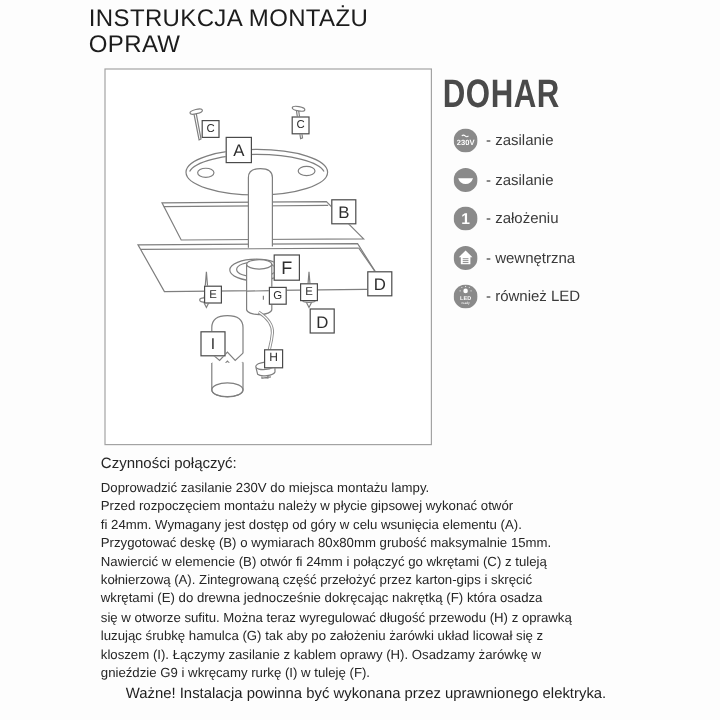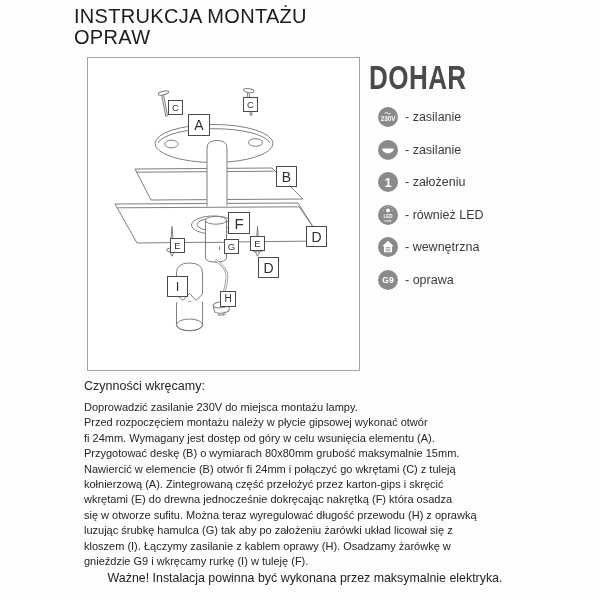--- a/index.html
+++ b/index.html
@@ -181,52 +181,45 @@
     <svg class="ficon" viewBox="0 0 20 20">
       <circle cx="10" cy="10" r="10" fill="#8a8a8a"></circle>
       <text x="10" y="14.8" text-anchor="middle" font-size="13" font-weight="bold" fill="#fff" font-family="Liberation Sans,sans-serif">1</text>
     </svg>
     <span class="flabel">- założeniu</span>
   </div>
 
   <div class="feat">
     <svg class="ficon" viewBox="0 0 20 20">
       <circle cx="10" cy="10" r="10" fill="#8a8a8a"></circle>
+      <path d="M10,3.8 L4.3,9.3 H6 V15.2 H14 V9.3 H15.7 Z" fill="#fff"></path>
+      <path d="M7.6,10.6 H12.4 M7.6,12.2 H12.4 M7.6,13.8 H12.4" stroke="#8a8a8a" stroke-width="0.8"></path>
+    </svg>
+    <span class="flabel">- wewnętrzna</span>
+  </div>
+
+  <div class="feat">
+    <svg class="ficon" viewBox="0 0 20 20">
+      <circle cx="10" cy="10" r="10" fill="#8a8a8a"></circle>
       <circle cx="10" cy="5.4" r="1.9" fill="#fff"></circle>
       <path d="M10,2.2 V1.3 M5.9,5.4 H5 M14.1,5.4 H15 M7.2,2.9 L6.5,2.2 M12.8,2.9 L13.5,2.2" stroke="#fff" stroke-width="0.7"></path>
       <text x="10" y="13" text-anchor="middle" font-size="4.6" font-weight="bold" fill="#fff" font-family="Liberation Sans,sans-serif">LED</text>
       <text x="10" y="16.6" text-anchor="middle" font-size="2.8" fill="#fff" font-family="Liberation Sans,sans-serif">ready</text>
     </svg>
     <span class="flabel">- również LED</span>
   </div>
 
-  <div class="feat">
-    <svg class="ficon" viewBox="0 0 20 20">
-      <circle cx="10" cy="10" r="10" fill="#8a8a8a"></circle>
-      <path d="M10,3.8 L4.3,9.3 H6 V15.2 H14 V9.3 H15.7 Z" fill="#fff"></path>
-      <path d="M7.6,10.6 H12.4 M7.6,12.2 H12.4 M7.6,13.8 H12.4" stroke="#8a8a8a" stroke-width="0.8"></path>
-    </svg>
-    <span class="flabel">- wewnętrzna</span>
-  </div>
-
-  <div class="feat">
-    <svg class="ficon" viewBox="0 0 20 20">
-      <circle cx="10" cy="10" r="10" fill="#8a8a8a"></circle>
-      <text x="10" y="13.2" text-anchor="middle" font-size="8.5" font-weight="bold" fill="#fff" font-family="Liberation Sans,sans-serif">G9</text>
-    </svg>
-    <span class="flabel">- oprawa</span>
-  </div>
 
 </div>
 
-<div class="abs" id="instr-heading">Czynności wkręcamy:</div>
+<div class="abs" id="instr-heading">Czynności połączyć:</div>
 <div class="abs" id="instr-body">Doprowadzić zasilanie 230V do miejsca montażu lampy.
 Przed rozpoczęciem montażu należy w płycie gipsowej wykonać otwór
 fi 24mm. Wymagany jest dostęp od góry w celu wsunięcia elementu (A).
 Przygotować deskę (B) o wymiarach 80x80mm grubość maksymalnie 15mm.
 Nawiercić w elemencie (B) otwór fi 24mm i połączyć go wkrętami (C) z tuleją
 kołnierzową (A). Zintegrowaną część przełożyć przez karton-gips i skręcić
 wkrętami (E) do drewna jednocześnie dokręcając nakrętką (F) która osadza
 się w otworze sufitu. Można teraz wyregulować długość przewodu (H) z oprawką
 luzując śrubkę hamulca (G) tak aby po założeniu żarówki układ licował się z
 kloszem (I). Łączymy zasilanie z kablem oprawy (H). Osadzamy żarówkę w
 gnieździe G9 i wkręcamy rurkę (I) w tuleję (F).</div>
-<div class="abs" id="instr-warning">Ważne! Instalacja powinna być wykonana przez maksymalnie elektryka.</div>
+<div class="abs" id="instr-warning">Ważne! Instalacja powinna być wykonana przez uprawnionego elektryka.</div>
 
 </body></html>

